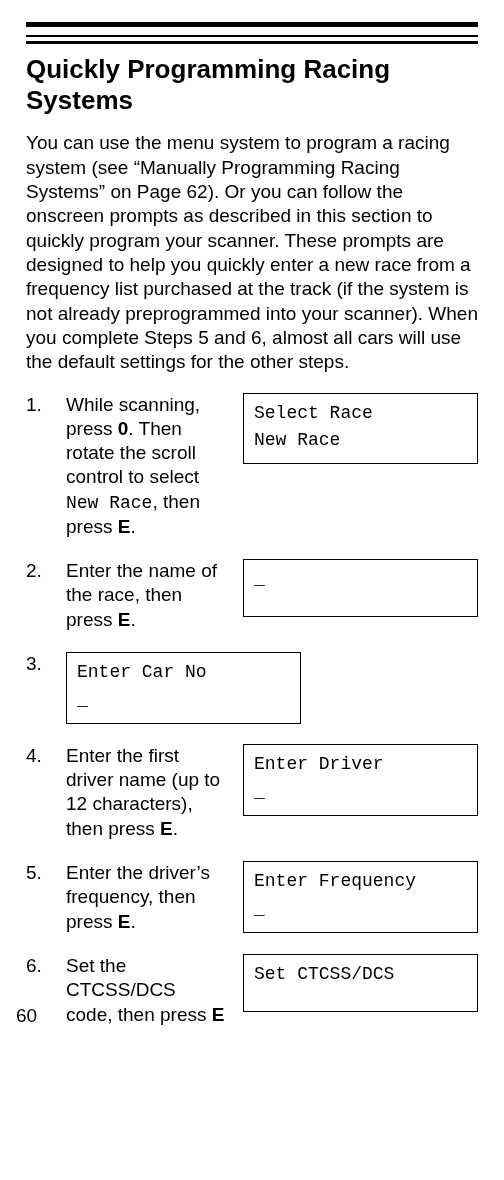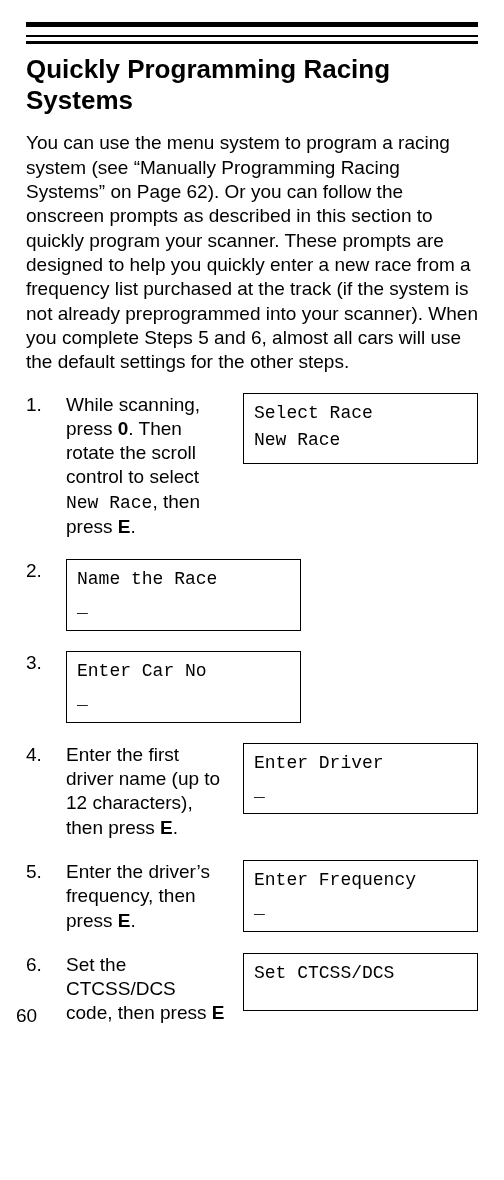--- a/index.html
+++ b/index.html
@@ -110,22 +110,24 @@
         <span>While scanning, press </span><b>0</b><span>. Then rotate the scroll control to select </span><span class="mono-inline">New Race</span><span>, then press </span><b>E</b><span>.</span>
       </div>
       <div class="lcd">
         <div>Select Race</div>
         <div>New Race</div>
       </div>
     </div>
 
     <div class="step-row">
       <div class="step-num">2.</div>
+      <div class="step-text">
+        <span>Enter the name of the race, then press </span><b>E</b><span>.</span>
+      </div>
       <div class="lcd">
-        <div>Name the Race</div>
         <div>_</div>
       </div>
     </div>
 
     <div class="step-row">
       <div class="step-num">3.</div>
       <div class="lcd">
         <div>Enter Car No</div>
         <div>_</div>
       </div>

